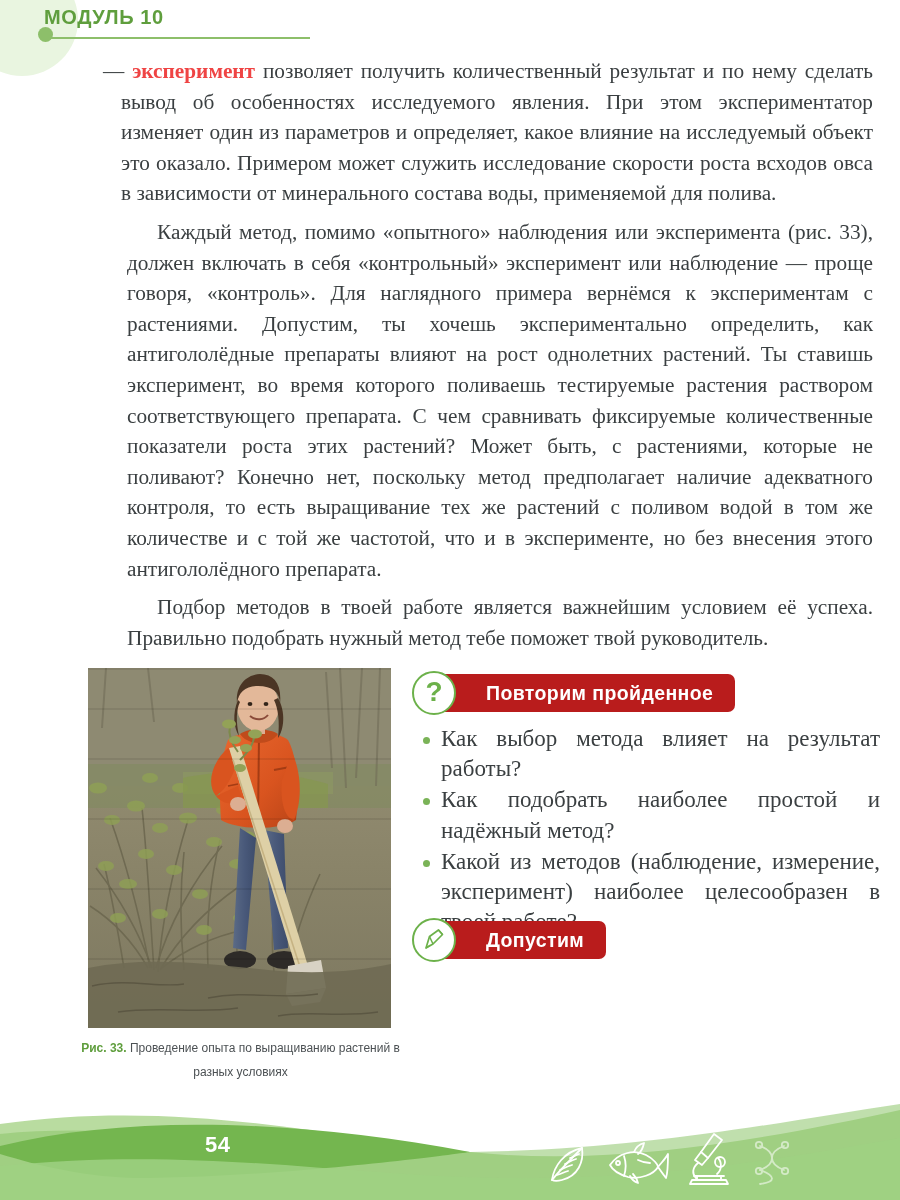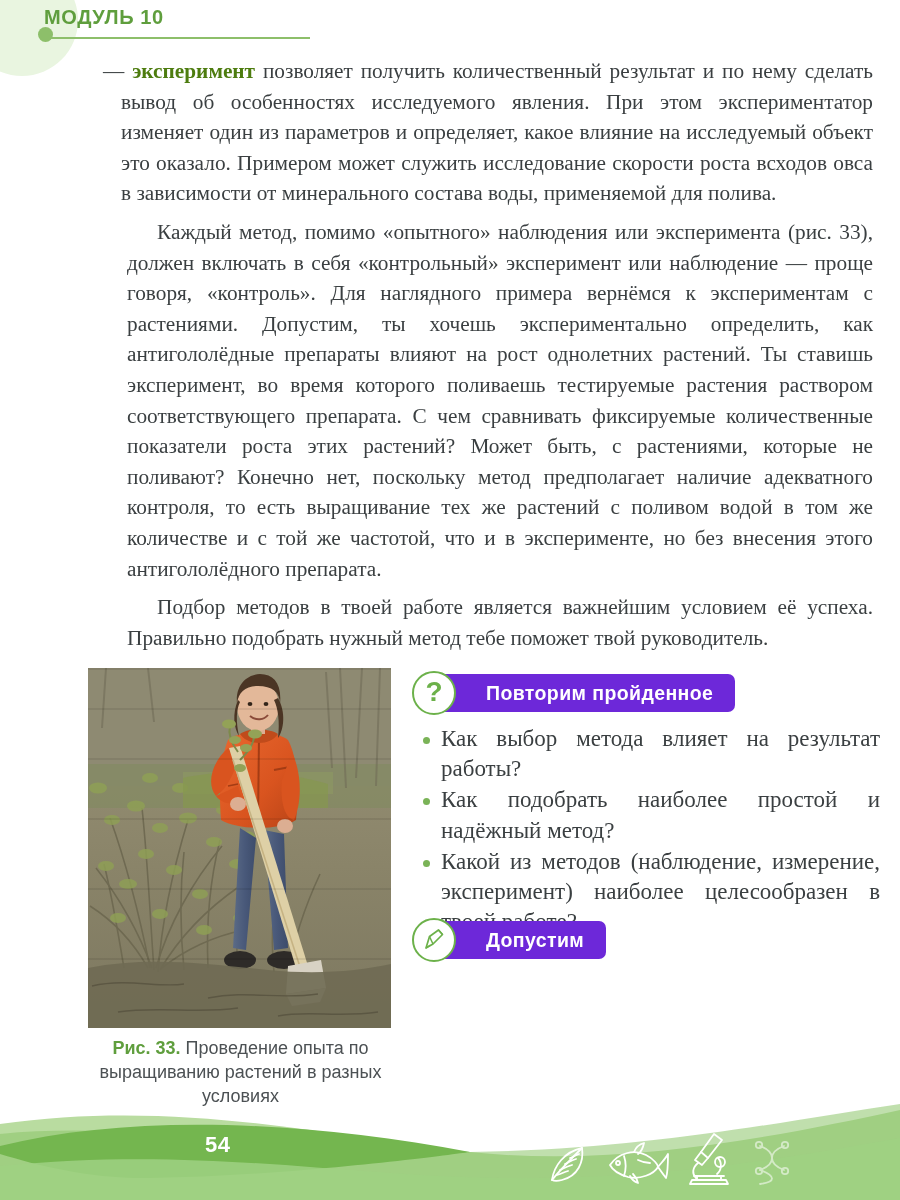--- a/index.html
+++ b/index.html
@@ -81,21 +81,21 @@
   .para.hang {
     margin-left: 18px;
     text-indent: -18px;
   }
   .para.indent {
     text-indent: 30px;
     margin-left: 24px;
   }
   .p-gap { margin-top: 8px; }
   .kw-green {
-    color: #4d7c0f;
+    color: #ef4444;
     font-weight: bold;
     font-family: Liberation Serif, serif;
   }
 
   
   .lower {
     position: absolute;
     left: 0;
     top: 668px;
     width: 900px;
@@ -115,41 +115,41 @@
   }
   .photo-wrap svg { display: block; }
 
   .figcaption {
     position: absolute;
     left: 78px;
     top: 368px;
     width: 325px;
     text-align: center;
     font-family: "Liberation Sans", sans-serif;
-    font-size: 18px;
+    font-size: 12px;
     line-height: 24px;
     color: #4c5154;
   }
   .figcaption .fignum {
     color: #5f9e3d;
     font-weight: bold;
   }
 
   
   .banner {
     position: absolute;
     height: 38px;
   }
   .banner .pill {
     position: absolute;
     left: 22px;
     top: 0;
     height: 38px;
     border-radius: 7px;
-    background: #6d28d9;
+    background: #b91c1c;
     display: flex;
     align-items: center;
     box-sizing: border-box;
     padding-left: 52px;
     padding-right: 22px;
   }
   .banner .pill-label {
     font-family: "Liberation Sans", sans-serif;
     font-weight: bold;
     font-size: 19.5px;

